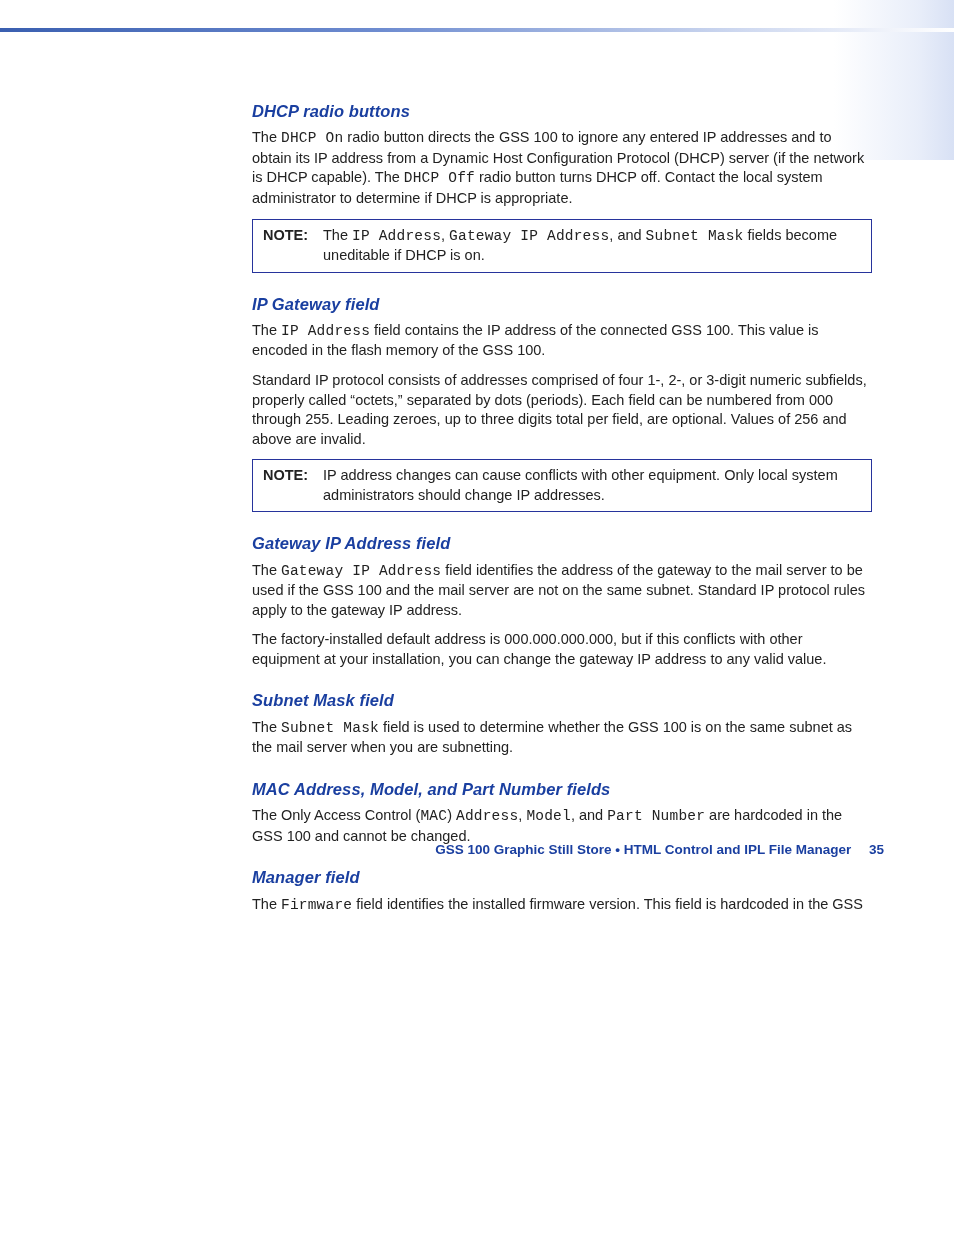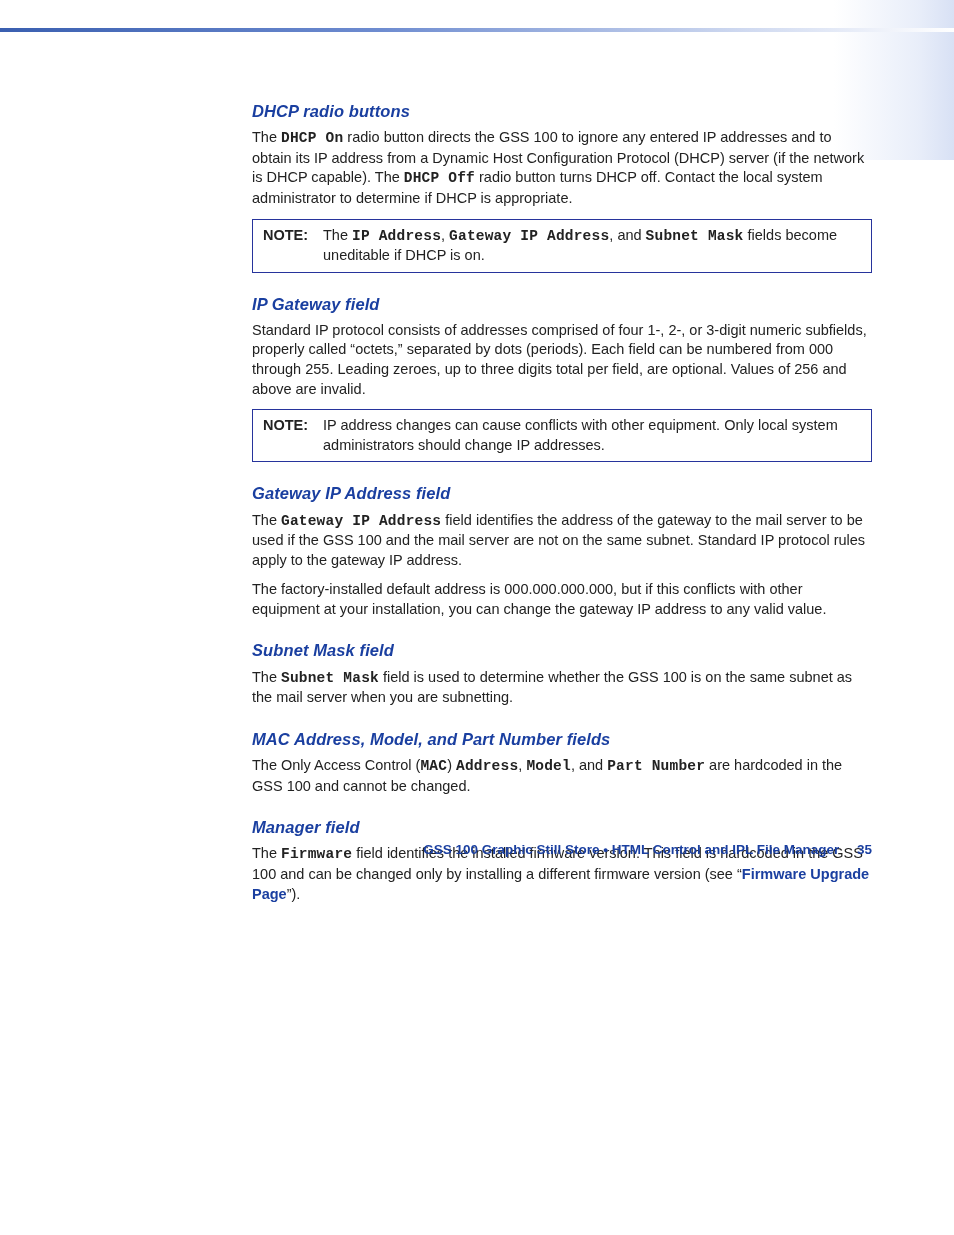--- a/index.html
+++ b/index.html
@@ -48,21 +48,21 @@
     margin: 20px 0 6px 0;
     letter-spacing: 0.1px;
   }
   h3.first { margin-top: 0; }
   p {
     margin: 6px 0 10px 0;
     color: #222;
   }
   .mono {
     font-family: "Consolas", "Courier New", monospace;
-    font-weight: 700;
+    font-weight: 400;
     letter-spacing: 0.2px;
   }
   .link {
     color: #1a3fa0;
     font-weight: 700;
   }
   .notebox {
     border: 1.5px solid #27349c;
     padding: 6px 23px 6px 10px;
     margin: 8px 0 12px 0;
@@ -74,21 +74,21 @@
   .note-label {
     font-weight: 700;
     flex: 0 0 60px;
   }
   .note-text {
     flex: 1;
   }
   .footer {
     position: absolute;
     bottom: 54px;
-    right: 82px;
+    right: 70px;
     text-align: right;
     font-size: 13.5px;
     color: #1a3fa0;
     font-weight: 700;
   }
   .footer .pagenum {
     margin-left: 14px;
   }
 </style>
 </head>
@@ -107,20 +107,23 @@
     <div class="notebox">
       <div class="notebox-inner">
         <div class="note-label">NOTE:</div>
         <div class="note-text">
           <span>The </span><span class="mono">IP Address</span><span>, </span><span class="mono">Gateway IP Address</span><span>, and </span><span class="mono">Subnet Mask</span><span> fields become uneditable if DHCP is on.</span>
         </div>
       </div>
     </div>
 
     <h3>IP Gateway field</h3>
+    <p>
+      <span>The </span><span class="mono">IP Address</span><span> field contains the IP address of the connected GSS 100. This value is encoded in the flash memory of the GSS 100.</span>
+    </p>
     <p>Standard IP protocol consists of addresses comprised of four 1-, 2-, or 3-digit numeric subfields, properly called “octets,” separated by dots (periods). Each field can be numbered from 000 through 255. Leading zeroes, up to three digits total per field, are optional. Values of 256 and above are invalid.</p>
     <div class="notebox">
       <div class="notebox-inner">
         <div class="note-label">NOTE:</div>
         <div class="note-text">IP address changes can cause conflicts with other equipment. Only local system administrators should change IP addresses.</div>
       </div>
     </div>
 
     <h3>Gateway IP Address field</h3>
     <p>

